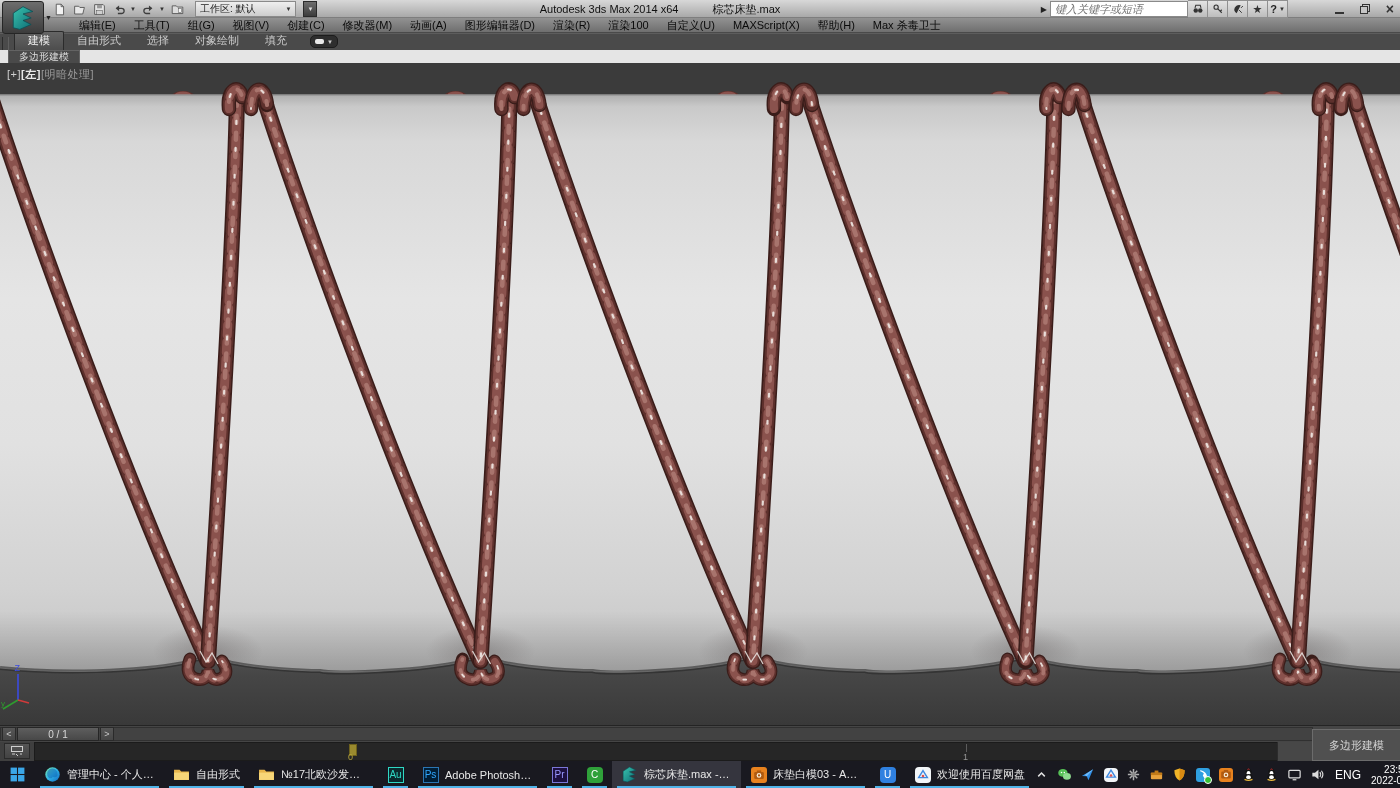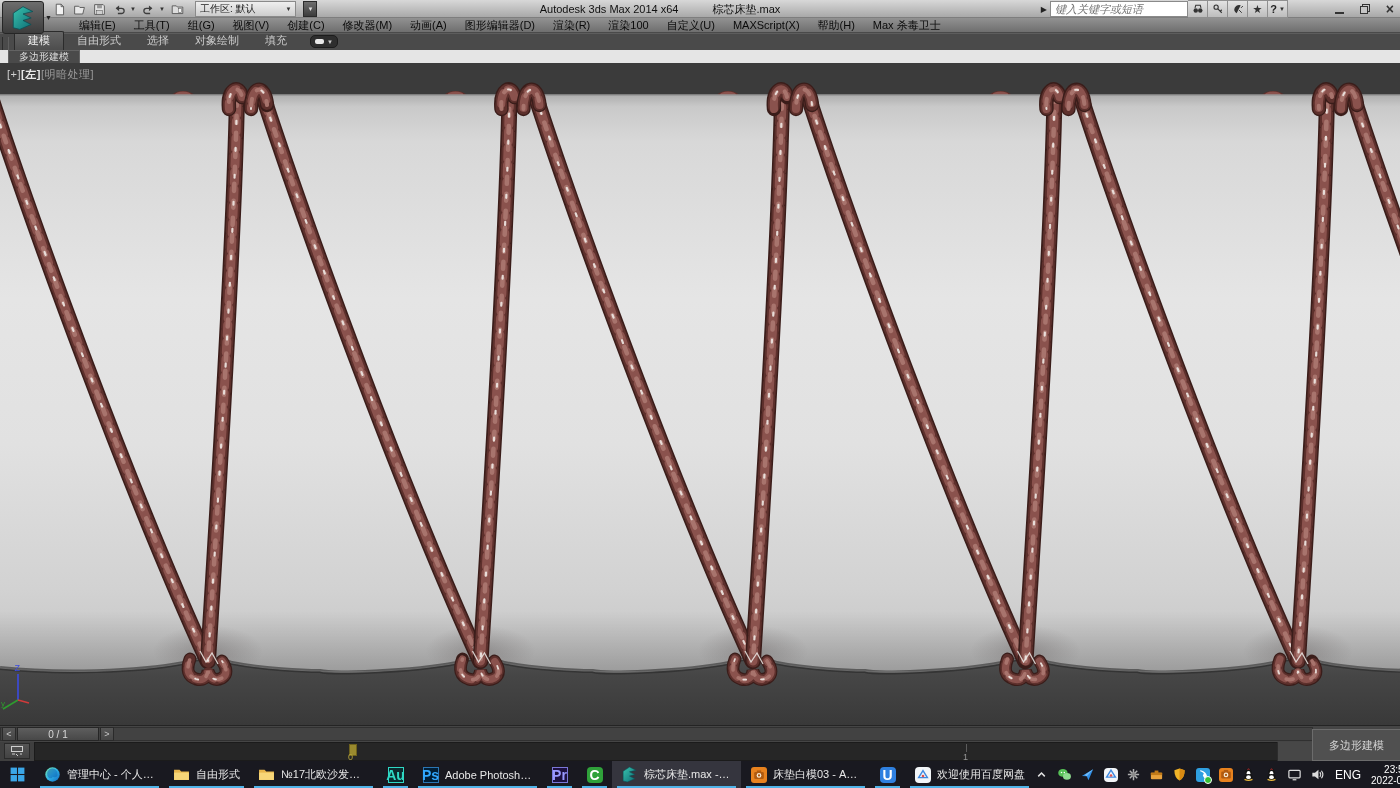--- a/index.html
+++ b/index.html
@@ -86,21 +86,21 @@
   
   .taskbar{position:absolute;top:761px;left:0;width:1400px;height:27px;background:#191920;
     display:flex;align-items:stretch;box-sizing:border-box;}
   .tb-btn{display:flex;align-items:center;gap:6px;padding:0 9px;position:relative;}
   .tb-btn.running:after{content:"";position:absolute;left:5px;right:5px;bottom:0;height:2px;background:#4fb3e8;}
   .tb-btn.active{background:#35353e;}
   .tb-label{font-size:11px;color:#e8e8e8;max-width:88px;overflow:hidden;text-overflow:ellipsis;white-space:nowrap;}
   .tb-ic{width:17px;height:17px;flex:0 0 auto;display:flex;align-items:center;justify-content:center;}
   .tb-ic svg{width:17px;height:17px;}
   .tile{width:16px;height:16px;display:flex;align-items:center;justify-content:center;
-    font-size:14px;font-weight:bold;box-sizing:border-box;position:relative;}
+    font-size:10px;font-weight:normal;box-sizing:border-box;position:relative;}
   .tile svg{width:14px;height:14px;}
   .tray{margin-left:auto;display:flex;align-items:center;gap:8px;padding-right:8px;}
   .tray-ic{width:15px;height:15px;display:flex;align-items:center;justify-content:center;}
   .tray-ic svg{width:15px;height:15px;}
   .tray-ic .tile{width:14px;height:14px;}
   .lang{font-size:12px;color:#fff;padding:0 2px;}
   .clock{font-size:10px;color:#fff;text-align:center;line-height:11px;white-space:nowrap;}
 </style>
 </head>
 <body>

